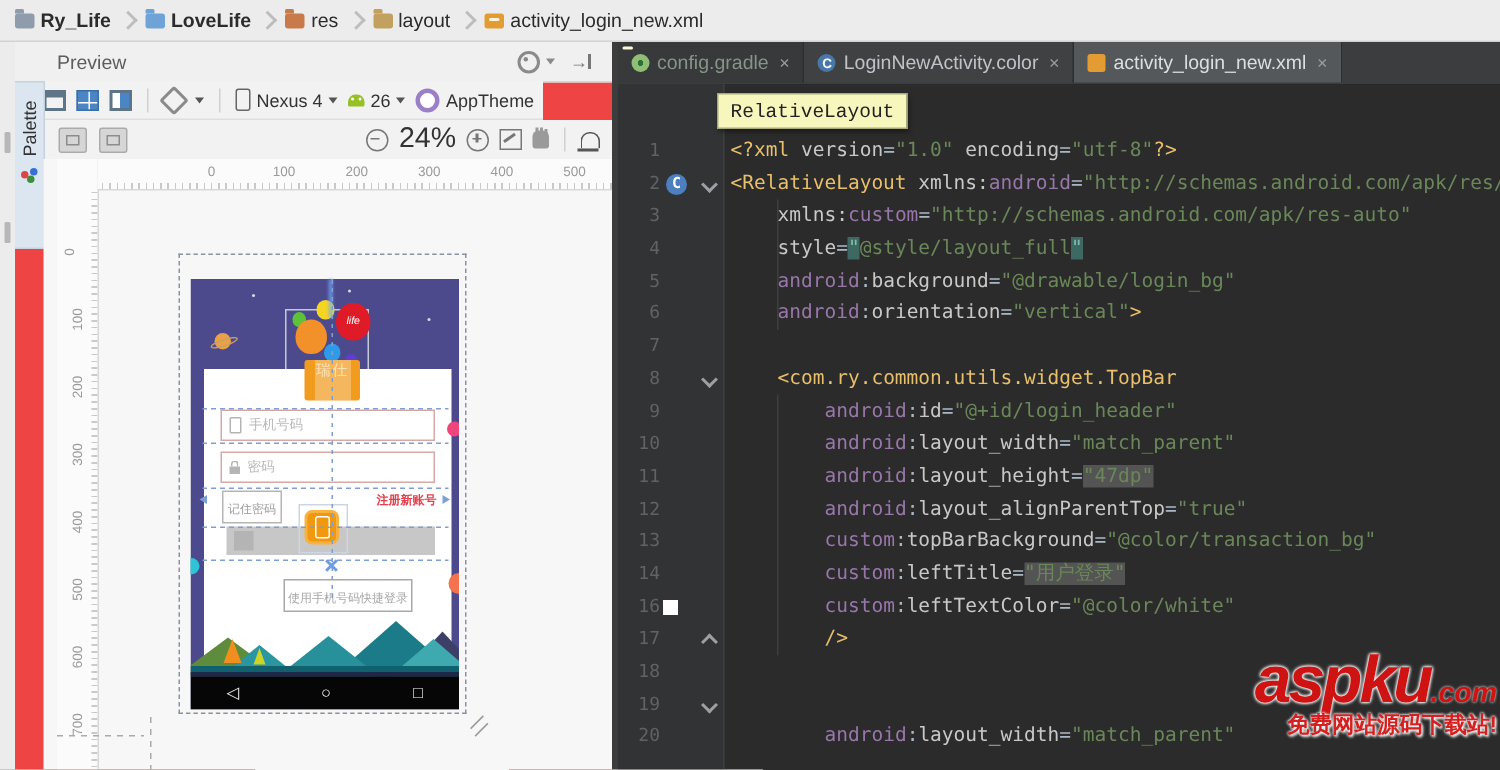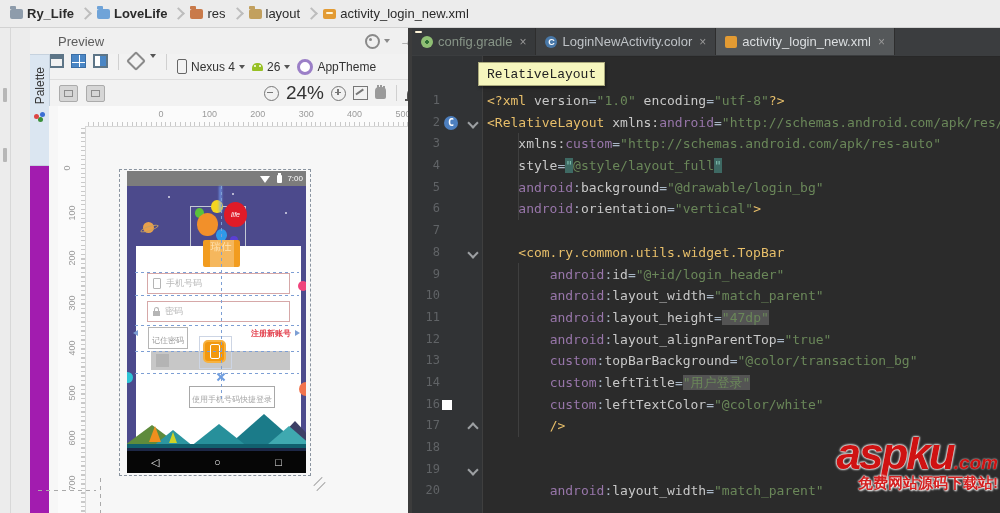--- a/index.html
+++ b/index.html
@@ -23,33 +23,33 @@
   .layout-folder-icon{background:#c2a05e;}
   .xml-file-icon{background:#e39b33;}
   .xml-file-icon::before{display:none;}
   .xml-file-icon::after{content:"";position:absolute;left:3px;top:3px;width:7px;height:2px;background:#fff5d8;border-radius:1px;}
 
   
   #tool-strip{left:0;top:28px;width:10px;height:485px;background:#ececec;border-right:1px solid #d8d8d8;}
   .strip-mark{position:absolute;left:3px;width:4px;height:14px;background:#b7b7b7;border-radius:1px;}
 
   
-  #preview-panel{left:10px;top:28px;width:398px;height:485px;background:#a21caf;margin-left:20px;}
+  #preview-panel{left:10px;top:28px;width:398px;height:485px;background:#ef4444;}
   #preview-header{position:absolute;left:0;top:0;width:398px;height:26px;background:#f0f0f0;
     border-bottom:1px solid #d5d5d5;display:flex;align-items:center;}
   #preview-title{font-size:13px;color:#5c5c5c;margin-left:28px;}
   .hdr-icons{margin-left:auto;display:flex;align-items:center;gap:10px;margin-right:14px;}
   .gear{width:11px;height:11px;border:2px solid #8a8a8a;border-radius:50%;position:relative;}
   .gear::after{content:"";position:absolute;left:2px;top:2px;width:3px;height:3px;background:#8a8a8a;border-radius:50%;}
   .mini-caret{width:0;height:0;border-left:3px solid transparent;border-right:3px solid transparent;border-top:4px solid #8a8a8a;margin-left:-6px;}
   .hide-ic{font-size:12px;color:#777;letter-spacing:-1px;}
   .hide-ic::after{content:"";display:inline-block;width:2px;height:10px;background:#777;margin-left:1px;vertical-align:-1px;}
 
-  #preview-toolbar1{position:absolute;left:19px;top:26px;width:379px;height:26px;background:#f2f2f2;
-    border-bottom:1px solid #dedede;display:flex;gap:7px;box-sizing:border-box;}
+  #preview-toolbar1{position:absolute;left:19px;top:26px;width:333px;height:26px;background:#f2f2f2;
+    border-bottom:1px solid #dedede;display:flex;align-items:center;gap:7px;box-sizing:border-box;}
   #preview-toolbar2{position:absolute;left:19px;top:52px;width:379px;height:26px;background:#f2f2f2;
     display:flex;align-items:center;gap:8px;padding-left:10px;box-sizing:border-box;}
   .tb-sep{width:1px;height:16px;background:#d0d0d0;margin:0 3px;}
   .lm-ic{width:15px;height:14px;box-sizing:border-box;cursor:pointer;}
   .layout-table-icon{border:2px solid #5d7587;border-top:5px solid #5d7587;}
   .layout-grid-icon{background:#4a86c5;
     background-image:linear-gradient(#fff,#fff),linear-gradient(#fff,#fff);
     background-size:1px 100%,100% 1px;background-position:7px 0,0 7px;background-repeat:no-repeat;border:1px solid #3a6ea5;}
   .layout-split-icon{border:2px solid #5d7587;background:linear-gradient(to right,#fff 0 45%,#4a86c5 45%);}
   .rotate-device-icon{width:10px;height:10px;border:2px solid #8a8a8a;transform:rotate(45deg);border-radius:2px;}
@@ -308,25 +308,20 @@
           <span class="v-num" style="top: 222px;">400</span>
           <span class="v-num" style="top: 267px;">500</span>
           <span class="v-num" style="top: 312px;">600</span>
           <span class="v-num" style="top: 357px;">700</span>
         </div>
     </div>
   </section>
 
   <div id="selection-rect" class="abs"></div>
   <div id="phone" class="abs">
-    <div id="status-bar">
-      <span class="wifi-icon"></span>
-      <span class="battery-icon"></span>
-      <span id="status-time">7:00</span>
-    </div>
     <div id="screen">
       <span class="vglow"></span>
       <span class="vguide"></span>
       <span class="saturn"></span>
 
       <span class="balloon-sel"></span>
       <span class="balloon" style="left:68px;top:22px;width:9px;height:10px;background:#5cc23a"></span>
       <span class="balloon" style="left:84px;top:14px;width:12px;height:13px;background:#f4d621"></span>
       <span class="balloon" style="left:70px;top:27px;width:21px;height:23px;background:#f2902a"></span>
       <span class="balloon" style="left:97px;top:16px;width:23px;height:25px;background:#e01b28;display:flex;align-items:center;justify-content:center">

